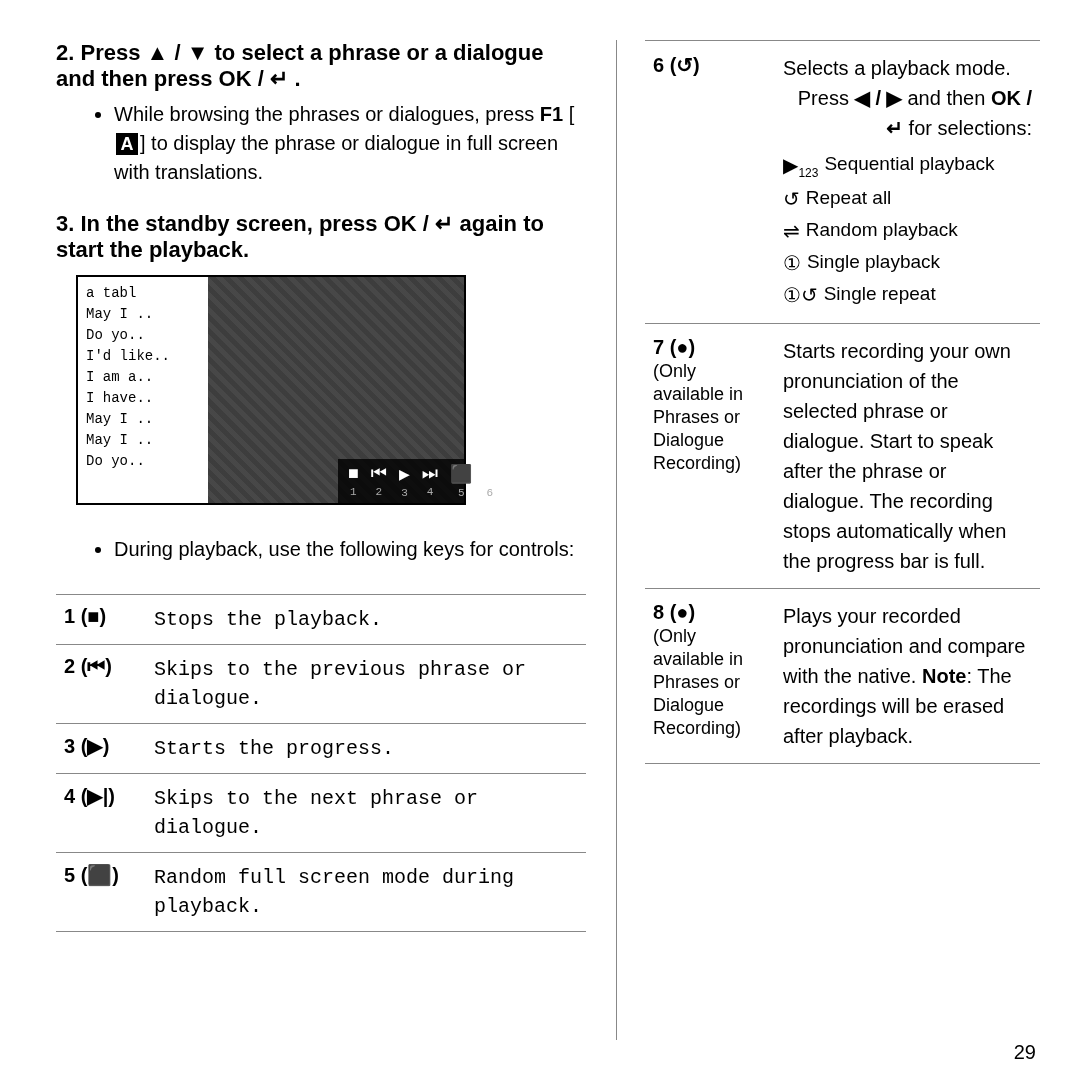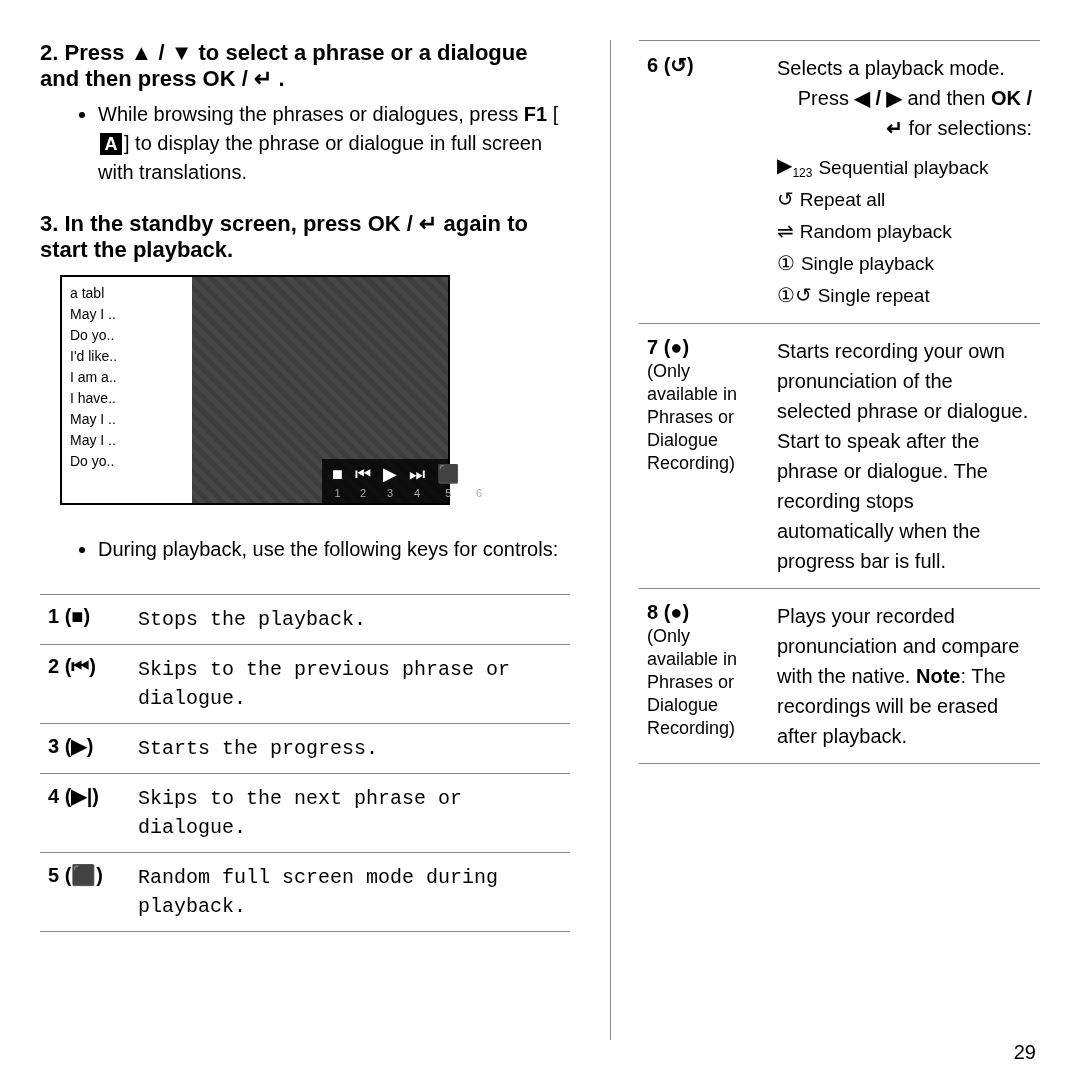--- a/index.html
+++ b/index.html
@@ -10,22 +10,22 @@
       font-family: Arial, sans-serif;
       font-size: 22px;
       color: #000;
       overflow: hidden;
     }
     .page {
       display: flex;
       flex-direction: row;
       width: 1080px;
       height: 1080px;
-      padding: 40px 40px 40px 40px;
-      gap: 40px;
+      padding: 40px 40px 40px 56px;
+      gap: 30px;
     }
     
     .left-col {
       flex: 0 0 530px;
       display: flex;
       flex-direction: column;
     }
     .step {
       margin-bottom: 18px;
     }
@@ -59,20 +59,21 @@
     }
     
     .player-container {
       border: 2px solid #000;
       background: #000;
       width: 390px;
       height: 230px;
       margin: 12px 0 12px 20px;
       position: relative;
       display: flex;
+      font-family: Liberation Mono, monospace;
     }
     .player-list {
       background: #fff;
       width: 130px;
       height: 100%;
       padding: 6px 8px;
       font-size: 15px;
       line-height: 1.5;
     }
     .player-list .list-item { color: #000; font-size: 14px; }
@@ -175,21 +176,21 @@
     .right-desc-col {
       line-height: 1.5;
     }
     .playback-modes {
       margin-top: 6px;
       font-size: 19px;
       line-height: 1.6;
     }
     .mode-item {
       display: flex;
-      align-items: flex-end;
+      align-items: flex-start;
       gap: 6px;
     }
     .mode-icon {
       font-size: 20px;
     }
 
     
     .page-number {
       position: absolute;
       bottom: 16px;

